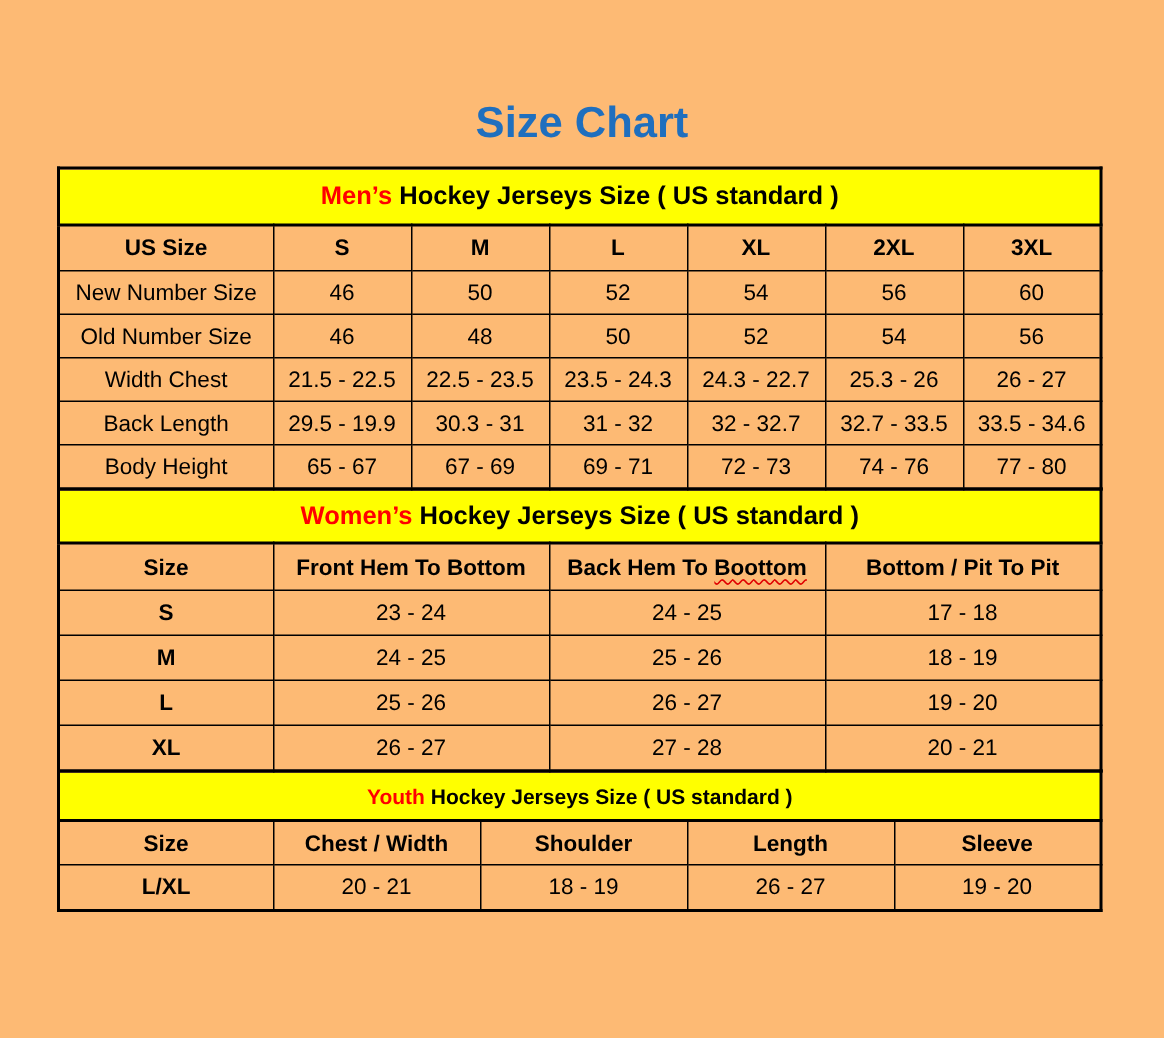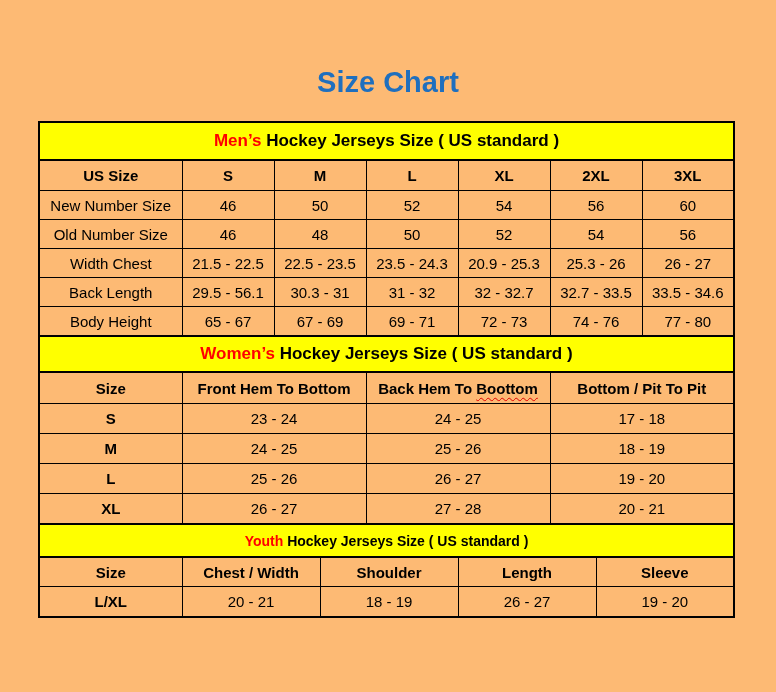--- a/index.html
+++ b/index.html
@@ -19,21 +19,21 @@
     left: 0;
     width: 100%;
     text-align: center;
     font-size: 29px;
     font-weight: 700;
     color: #1F6FBE;
   }
   .tables {
     position: absolute;
     left: 38px;
-    top: 121px;
+    top: 111px;
     width: 697px;
     border-radius: 15px;
   }
   table {
     border-collapse: collapse;
     table-layout: fixed;
     width: 697px;
     border: 2px solid #000000;
   }
   table + table { margin-top: -2px; }
@@ -124,27 +124,27 @@
         <td>50</td>
         <td>52</td>
         <td>54</td>
         <td>56</td>
       </tr>
       <tr class="data-row">
         <td class="row-label">Width Chest</td>
         <td>21.5 - 22.5</td>
         <td>22.5 - 23.5</td>
         <td>23.5 - 24.3</td>
-        <td>20.9 - 25.3</td>
+        <td>24.3 - 22.7</td>
         <td>25.3 - 26</td>
         <td>26 - 27</td>
       </tr>
       <tr class="data-row">
         <td class="row-label">Back Length</td>
-        <td>29.5 - 56.1</td>
+        <td>29.5 - 19.9</td>
         <td>30.3 - 31</td>
         <td>31 - 32</td>
         <td>32 - 32.7</td>
         <td>32.7 - 33.5</td>
         <td>33.5 - 34.6</td>
       </tr>
       <tr class="data-row">
         <td class="row-label">Body Height</td>
         <td>65 - 67</td>
         <td>67 - 69</td>

